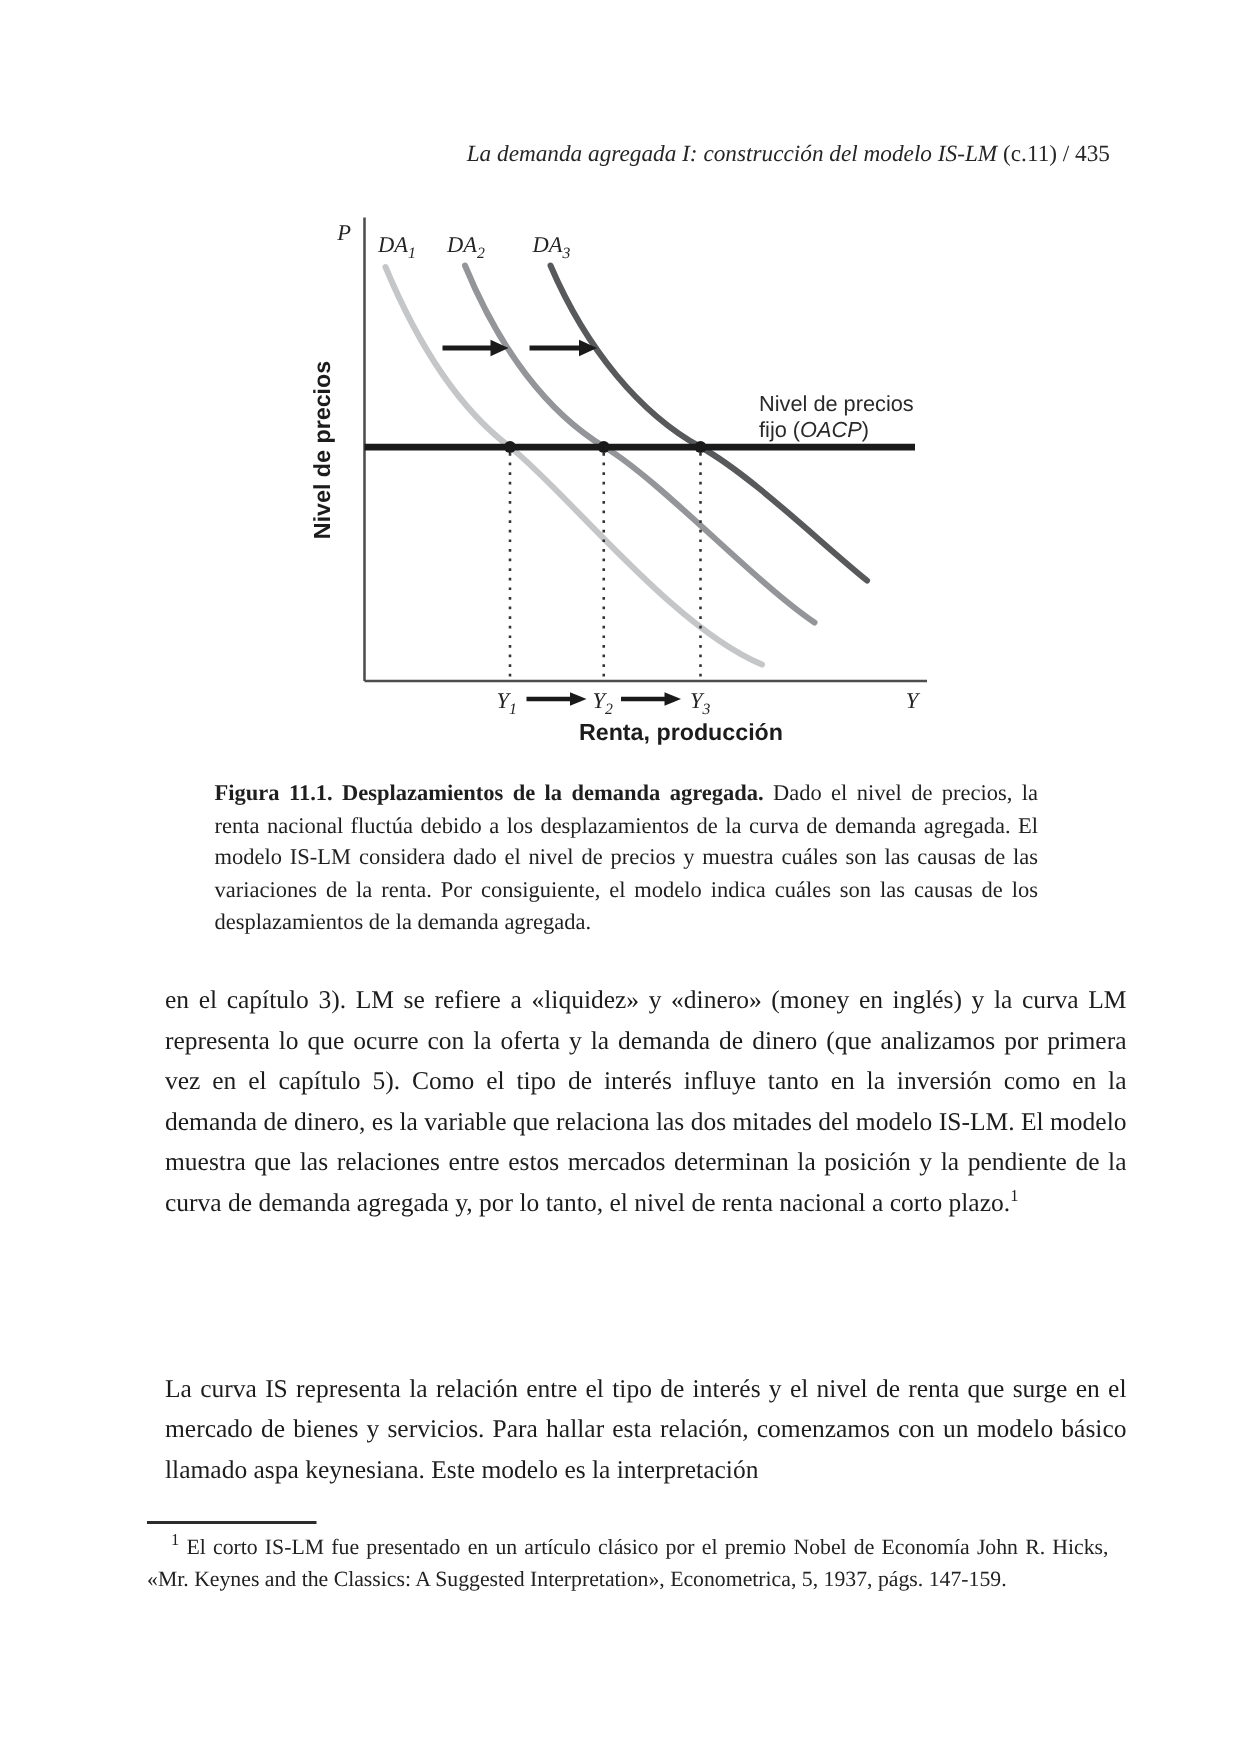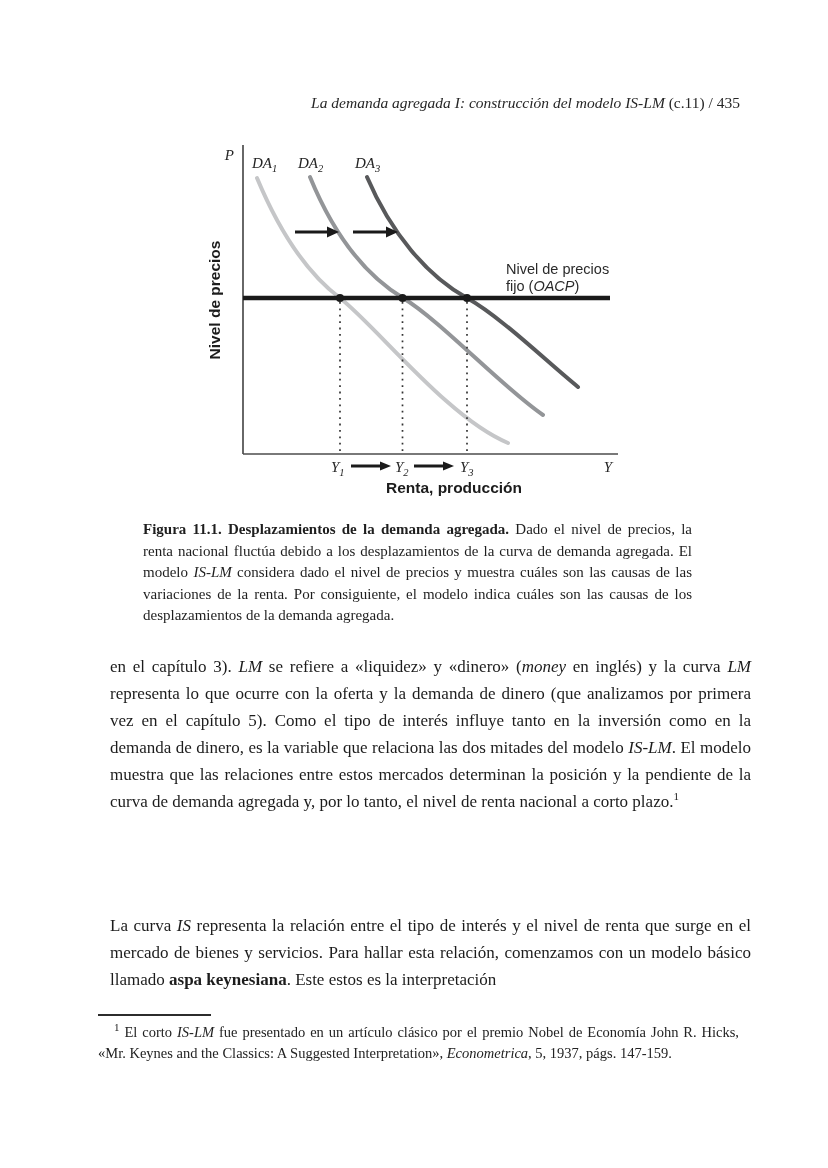--- a/index.html
+++ b/index.html
@@ -39,22 +39,22 @@
     white-space:nowrap;
   }
   .heading .it { font-style:italic; }
   sup.fn { font-size:11px; vertical-align:super; line-height:0; }
 
   .footnote-rule { position:absolute; left:98px; top:1014px; width:113px; height:1.5px; background:#2c2c2c; }
   .footnote {
     position:absolute; left:98px; top:1022px; width:641px;
     font-size:14.5px; line-height:20.5px; text-align:justify; text-indent:16px; color:#222;
   }
-  .it { font-style:italic; }
-  .bd { font-weight:bold; }
+  .it { }
+  .bd { font-weight:normal; }
 </style>
 </head>
 <body>
 
 <div class="page">
 
   <div class="running-head"><span class="it">La demanda agregada I: construcción del modelo IS-LM</span><span> (c.11) / 435</span></div>
 
   <svg class="figure" width="430" height="370" viewBox="0 0 430 370">
 
@@ -109,18 +109,18 @@
 
     <text class="axis-title" x="15" y="162" text-anchor="middle" transform="rotate(-90 15 162)">Nivel de precios</text>
     <text class="axis-title" x="249" y="355" text-anchor="middle">Renta, producción</text>
   </svg>
 
   <div class="caption"><b>Figura 11.1. Desplazamientos de la demanda agregada.</b><span> Dado el nivel de precios, la renta nacional fluctúa debido a los desplazamientos de la curva de demanda agregada. El modelo </span><span class="it">IS-LM</span><span> considera dado el nivel de precios y muestra cuáles son las causas de las variaciones de la renta. Por consiguiente, el modelo indica cuáles son las causas de los desplazamientos de la demanda agregada.</span></div>
 
   <div class="bodytext" id="p1"><span>en el capítulo 3). </span><span class="it">LM</span><span> se refiere a «liquidez» y «dinero» (</span><span class="it">money</span><span> en inglés) y la curva </span><span class="it">LM</span><span> representa lo que ocurre con la oferta y la demanda de dinero (que analizamos por primera vez en el capítulo 5). Como el tipo de interés influye tanto en la inversión como en la demanda de dinero, es la variable que relaciona las dos mitades del modelo </span><span class="it">IS-LM</span><span>. El modelo muestra que las relaciones entre estos mercados determinan la posición y la pendiente de la curva de demanda agregada y, por lo tanto, el nivel de renta nacional a corto plazo.</span><sup class="fn">1</sup></div>
 
 
-  <div class="bodytext" id="p2"><span>La curva </span><span class="it">IS</span><span> representa la relación entre el tipo de interés y el nivel de renta que surge en el mercado de bienes y servicios. Para hallar esta relación, comenzamos con un modelo básico llamado </span><span class="bd">aspa keynesiana</span><span>. Este estos es la interpretación</span></div>
+  <div class="bodytext" id="p2"><span>La curva </span><span class="it">IS</span><span> representa la relación entre el tipo de interés y el nivel de renta que surge en el mercado de bienes y servicios. Para hallar esta relación, comenzamos con un modelo básico llamado </span><span class="bd">aspa keynesiana</span><span>. Este modelo es la interpretación</span></div>
 
   <div class="footnote-rule"></div>
   <div class="footnote"><sup class="fn">1</sup><span> El corto </span><span class="it">IS-LM</span><span> fue presentado en un artículo clásico por el premio Nobel de Economía John R. Hicks, «Mr. Keynes and the Classics: A Suggested Interpretation», </span><span class="it">Econometrica</span><span>, 5, 1937, págs. 147-159.</span></div>
 
 </div>
 
 </body></html>

